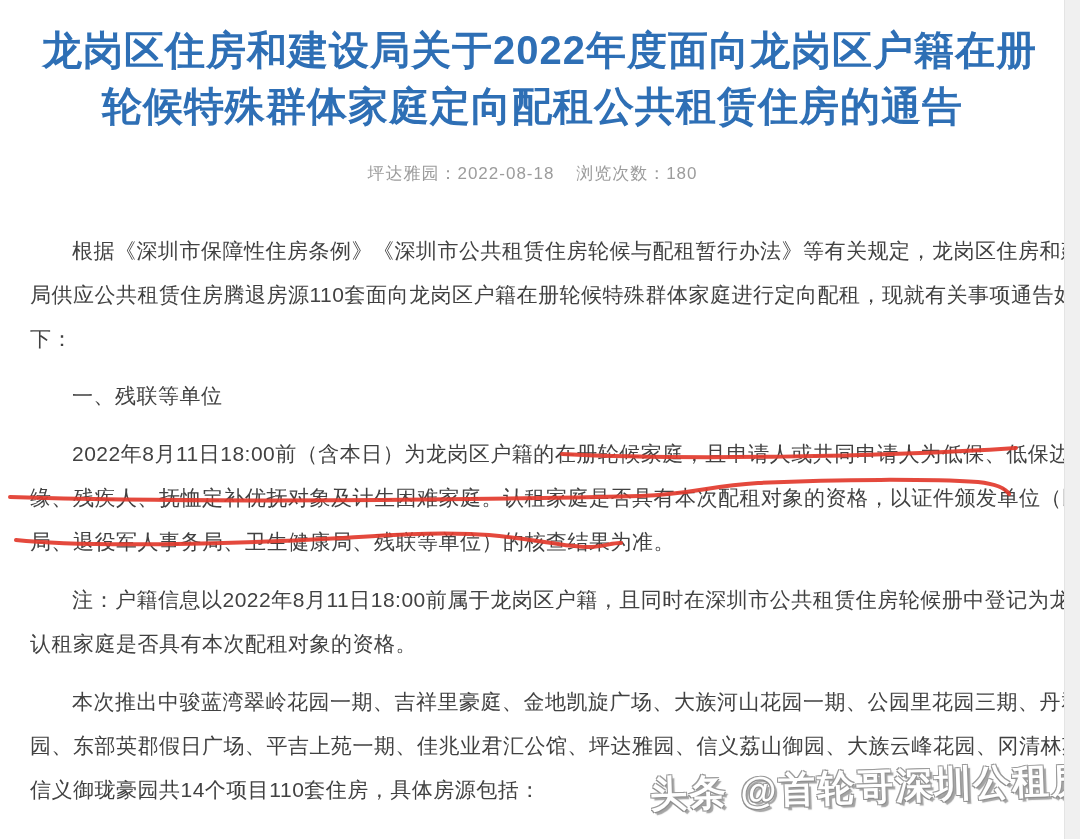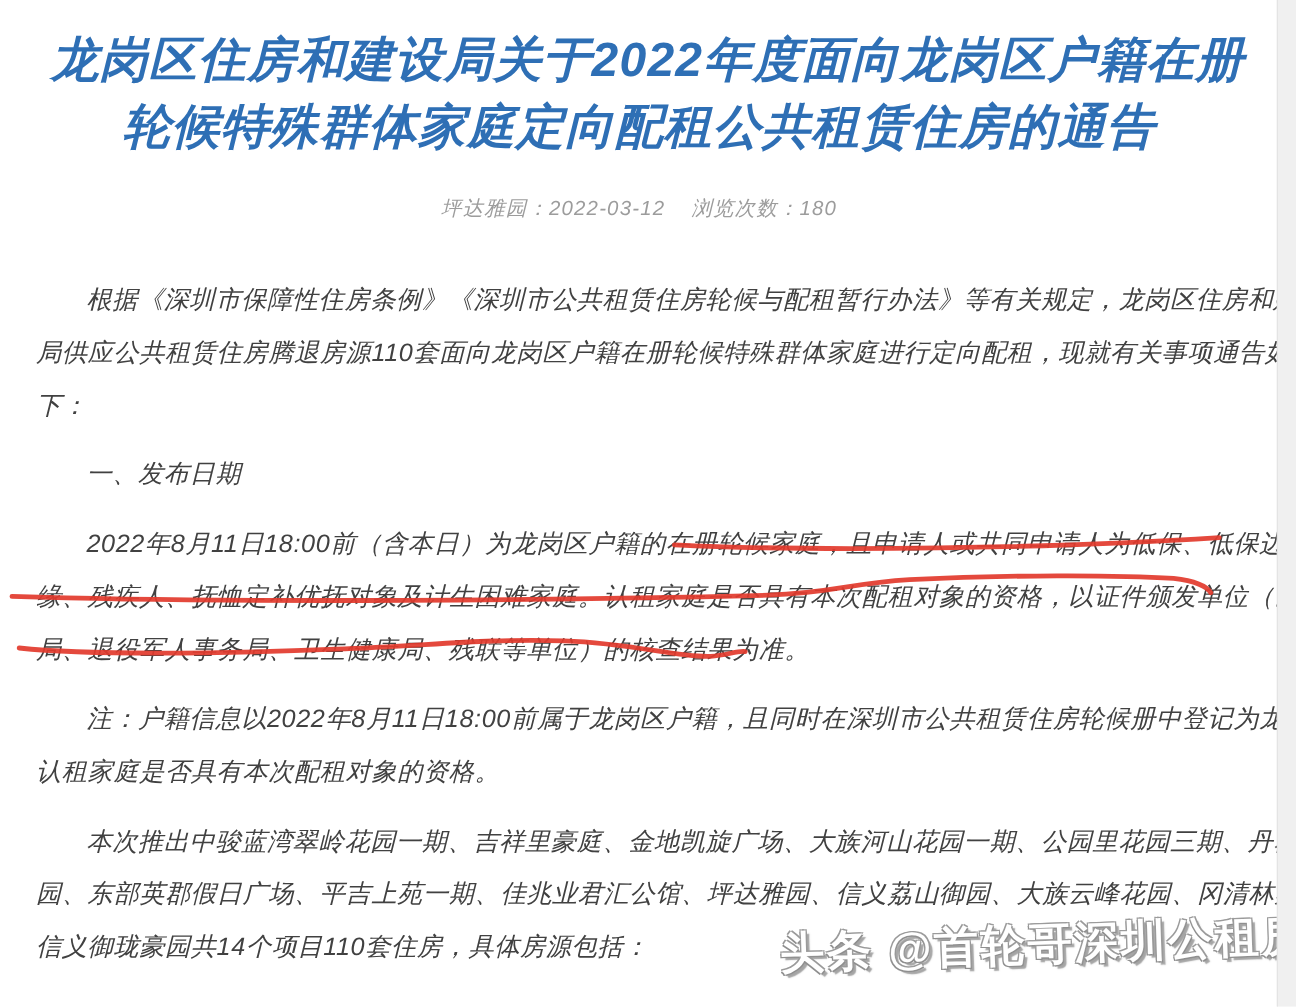--- a/index.html
+++ b/index.html
@@ -13,21 +13,20 @@
     overflow: hidden;
     position: relative;
     font-family: "Liberation Sans", "DejaVu Sans", sans-serif;
   }
   .page {
     position: absolute;
     left: 0; top: 0;
     width: 1065px;
     height: 726px;
     background: #ffffff;
-    font-style: italic;
   }
   
   .scrollbar-track {
     position: absolute;
     right: 0; top: 0;
     width: 15px;
     height: 839px;
     background: #f0f0f0;
     border-left: 1px solid #e4e4e4;
   }
@@ -100,32 +99,32 @@
 <body>
 
 <div class="page">
 
   <h1 class="doc-title">
     <span class="t-line">龙岗区住房和建设局关于2022年度面向龙岗区户籍在册</span>
     <span class="t-line">轮候特殊群体家庭定向配租公共租赁住房的通告</span>
   </h1>
 
   <div class="meta-row">
-    <span class="meta-group"><span>坪达雅园：</span><span>2022-03-12</span></span>
+    <span class="meta-group"><span>坪达雅园：</span><span>2022-08-18</span></span>
     <span class="meta-group"><span>浏览次数：</span><span>180</span></span>
   </div>
 
   <div class="doc-body">
       <div class="block paragraph">
         <div class="line indent">根据《深圳市保障性住房条例》《深圳市公共租赁住房轮候与配租暂行办法》等有关规定，龙岗区住房和建设</div>
         <div class="line">局供应公共租赁住房腾退房源110套面向龙岗区户籍在册轮候特殊群体家庭进行定向配租，现就有关事项通告如</div>
         <div class="line">下：</div>
       </div>
       <div class="block heading">
-        <div class="line indent">一、发布日期</div>
+        <div class="line indent">一、残联等单位</div>
       </div>
       <div class="block paragraph">
         <div class="line indent">2022年8月11日18:00前（含本日）为龙岗区户籍的在册轮候家庭，且申请人或共同申请人为低保、低保边</div>
         <div class="line">缘、残疾人、抚恤定补优抚对象及计生困难家庭。认租家庭是否具有本次配租对象的资格，以证件颁发单位（民政</div>
         <div class="line">局、退役军人事务局、卫生健康局、残联等单位）的核查结果为准。</div>
       </div>
       <div class="block paragraph">
         <div class="line indent">注：户籍信息以2022年8月11日18:00前属于龙岗区户籍，且同时在深圳市公共租赁住房轮候册中登记为龙岗</div>
         <div class="line">认租家庭是否具有本次配租对象的资格。</div>
       </div>

